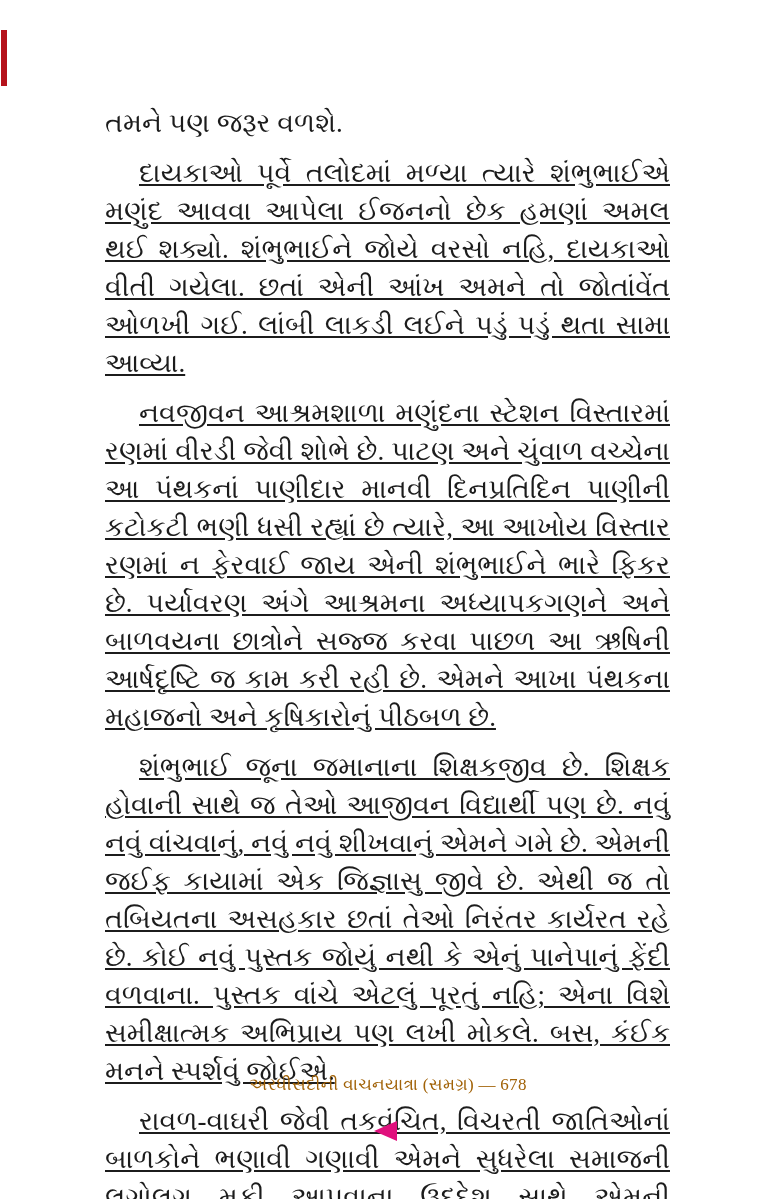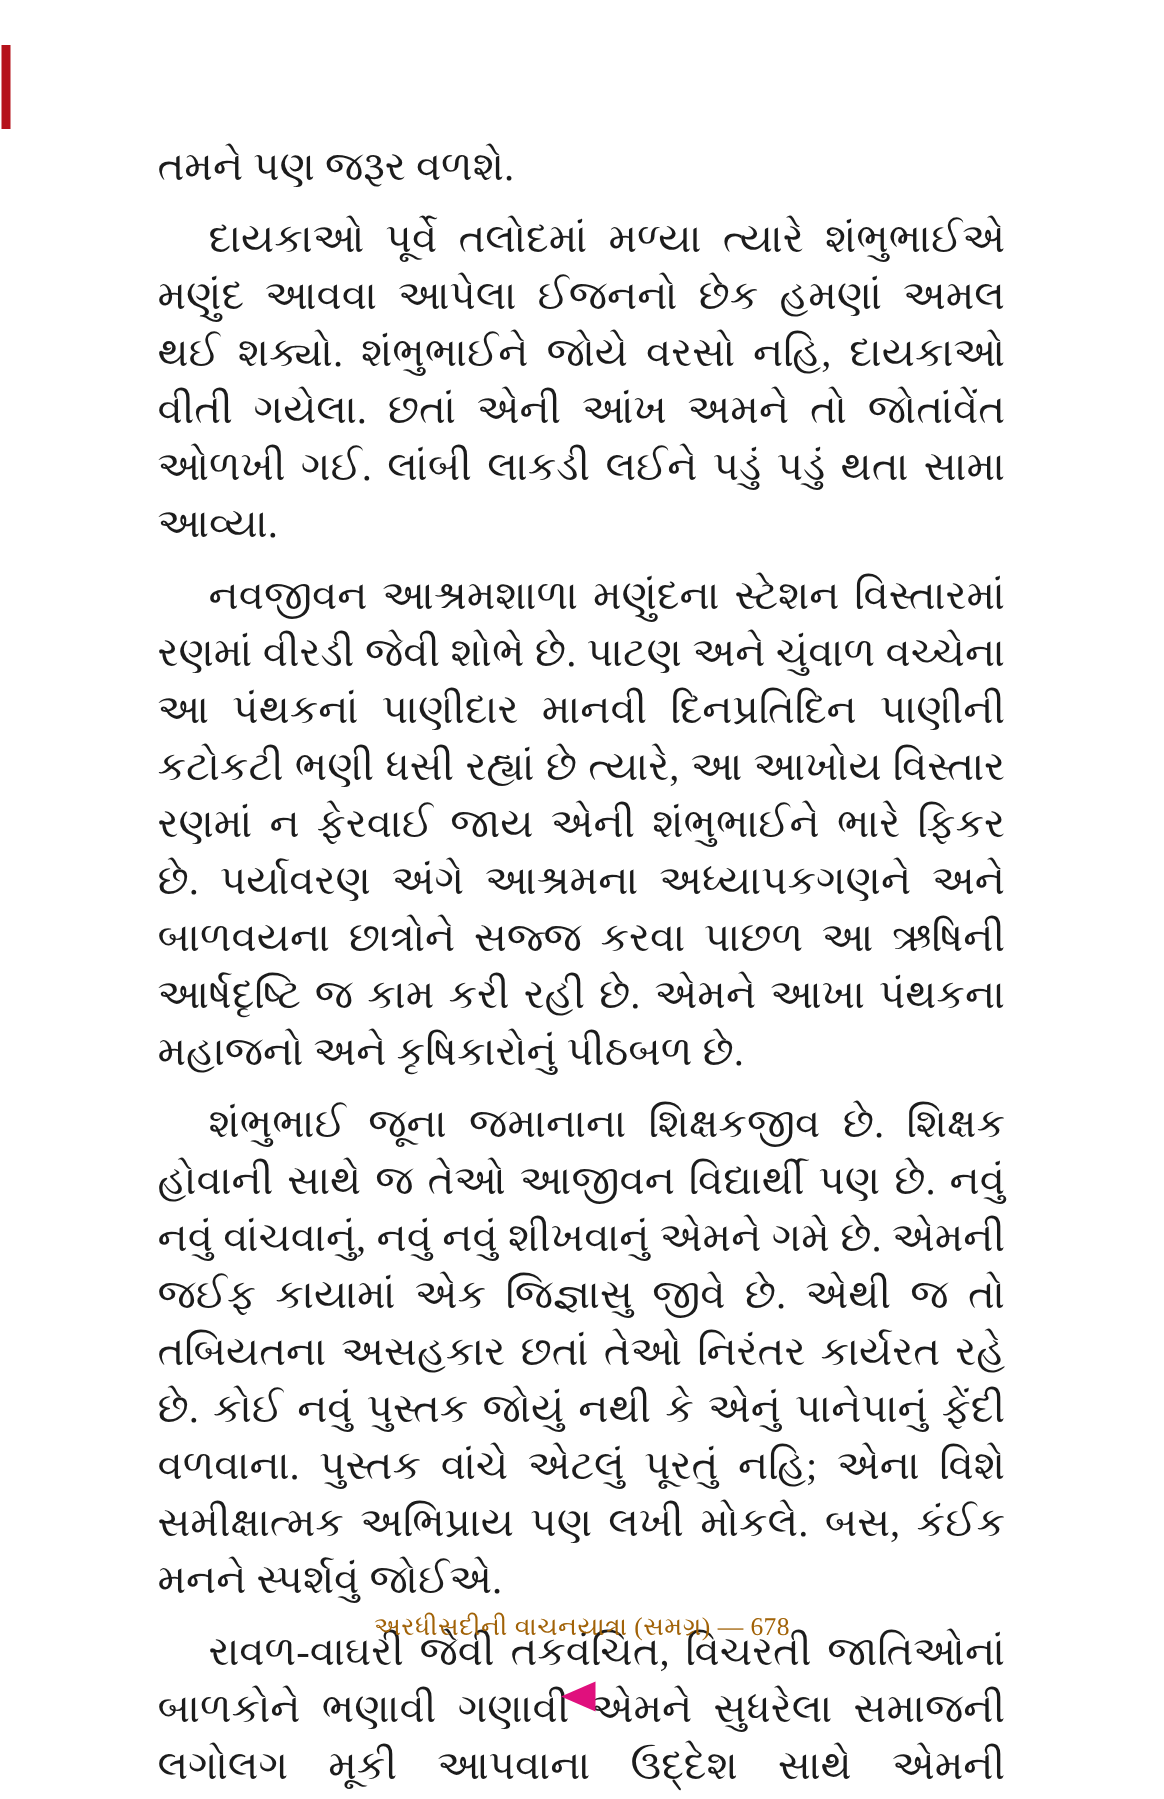--- a/index.html
+++ b/index.html
@@ -28,25 +28,26 @@
     position: absolute;
     left: 105px;
     right: 106px;
     top: 92px;
     font-size: 27px;
     line-height: 38px;
     text-align: justify;
     text-justify: inter-word;
   }
   .body-text p {
-    margin: 0 0 10px 0;
+    margin: 12px 0 10px 0;
     padding: 0;
   }
   .body-text p.indent {
     text-indent: 34px;
+    text-decoration: underline;
   }
   .footer {
     position: absolute;
     left: 0;
     right: 0;
     top: 1074px;
     text-align: center;
     font-size: 17px;
     line-height: 22px;
     color: #a16207;

